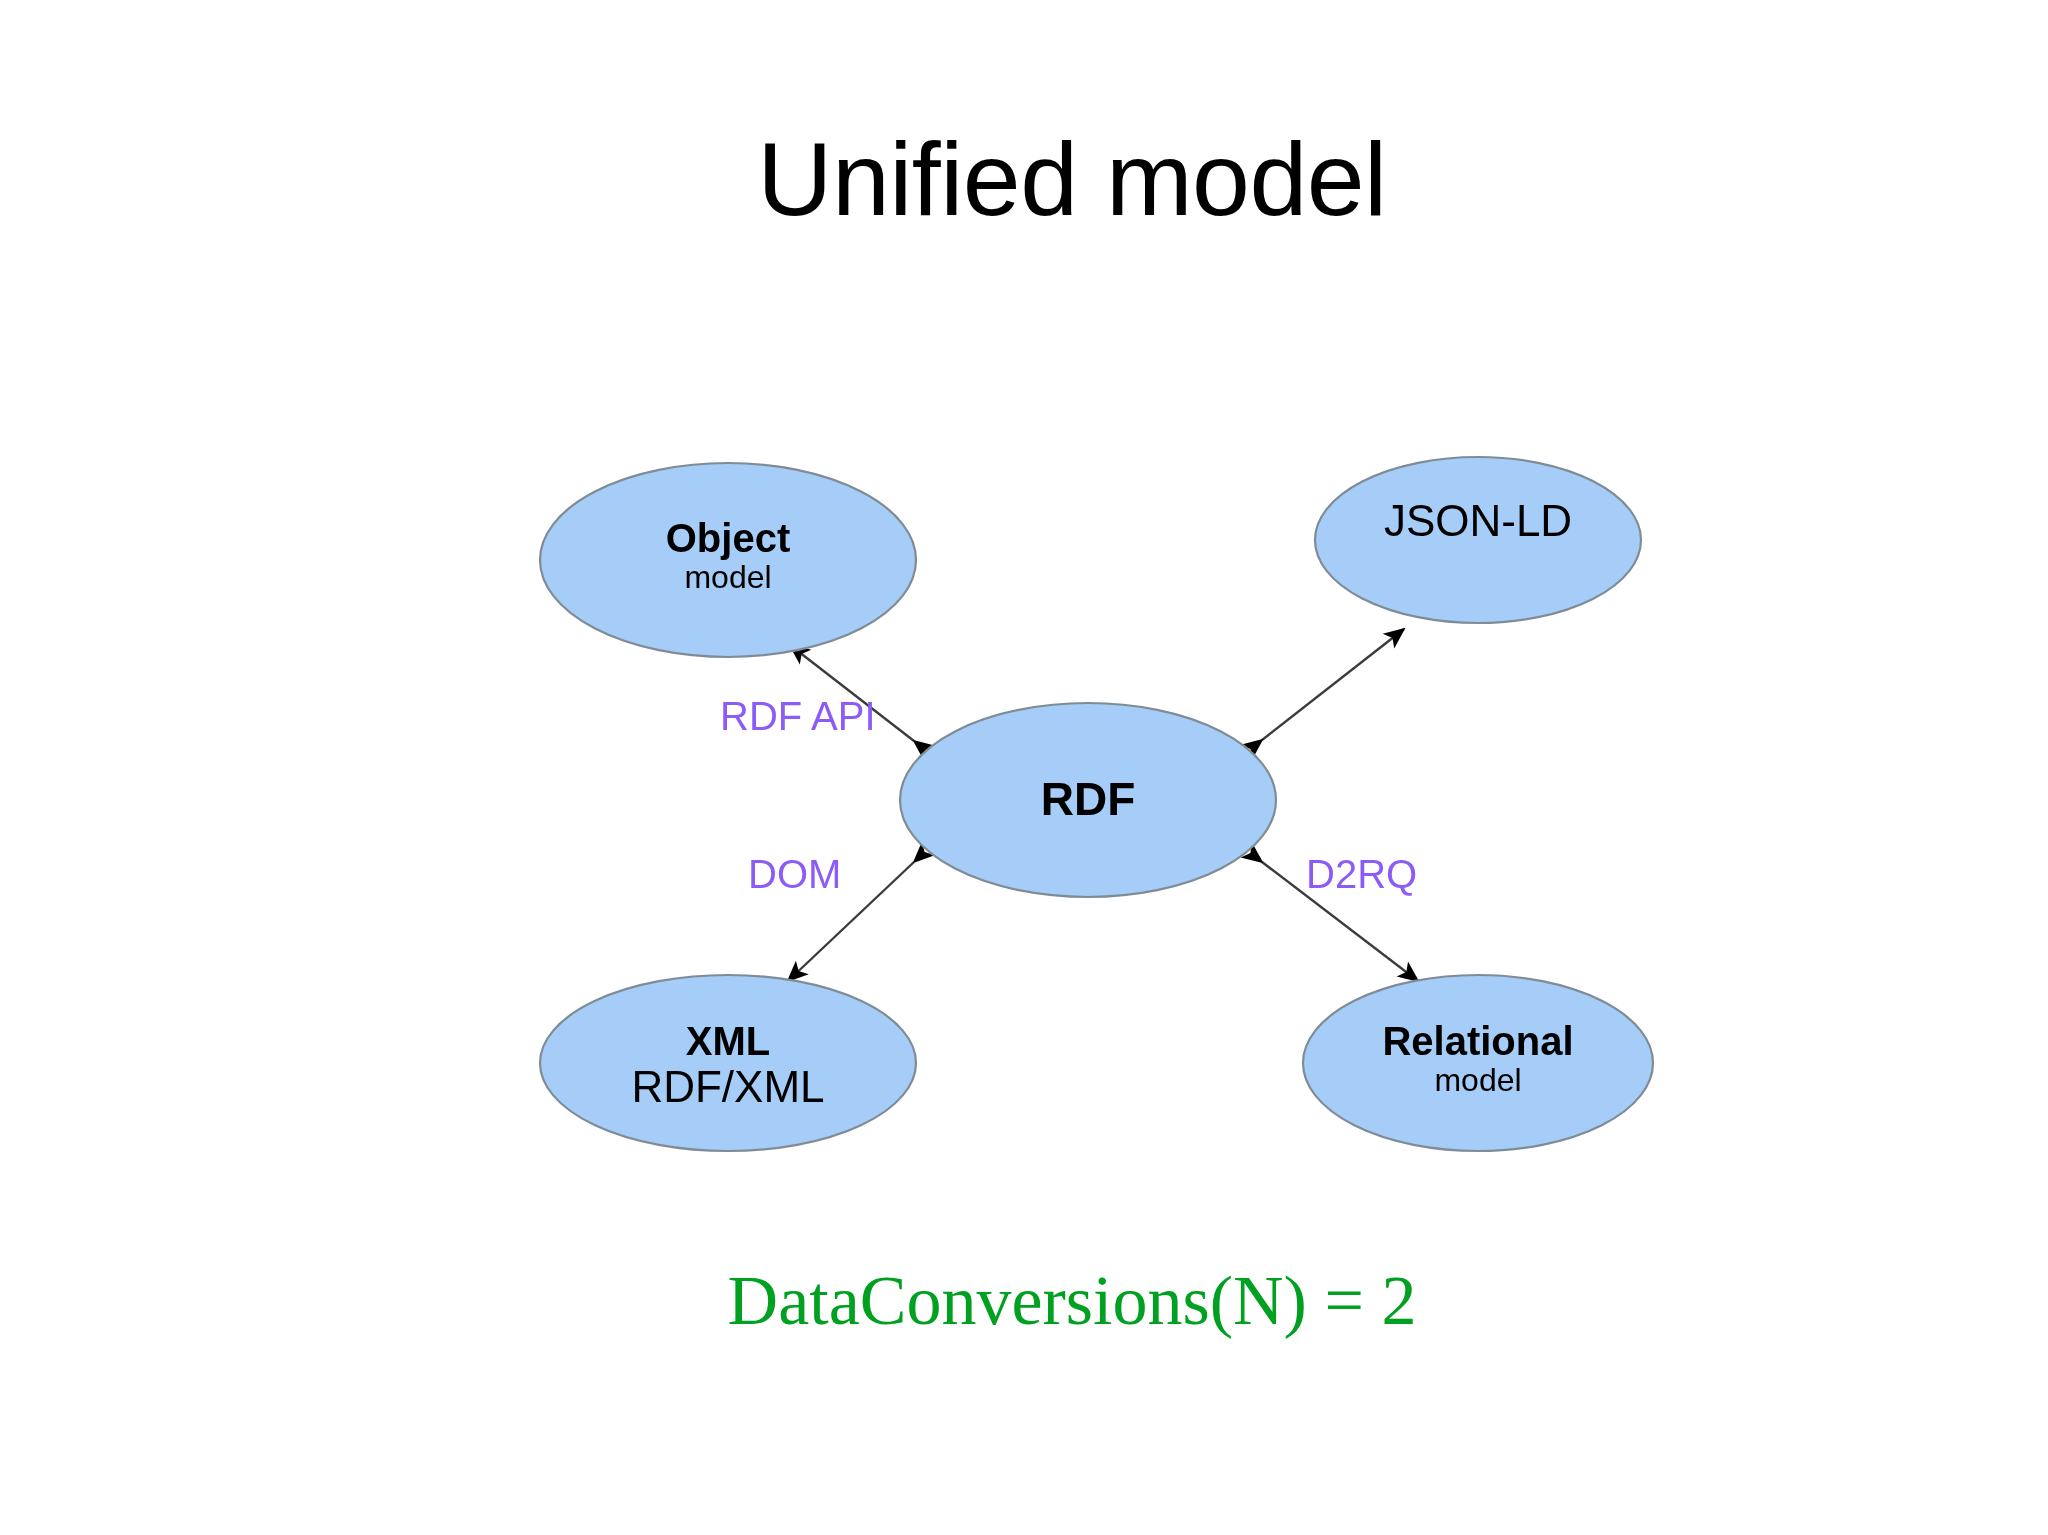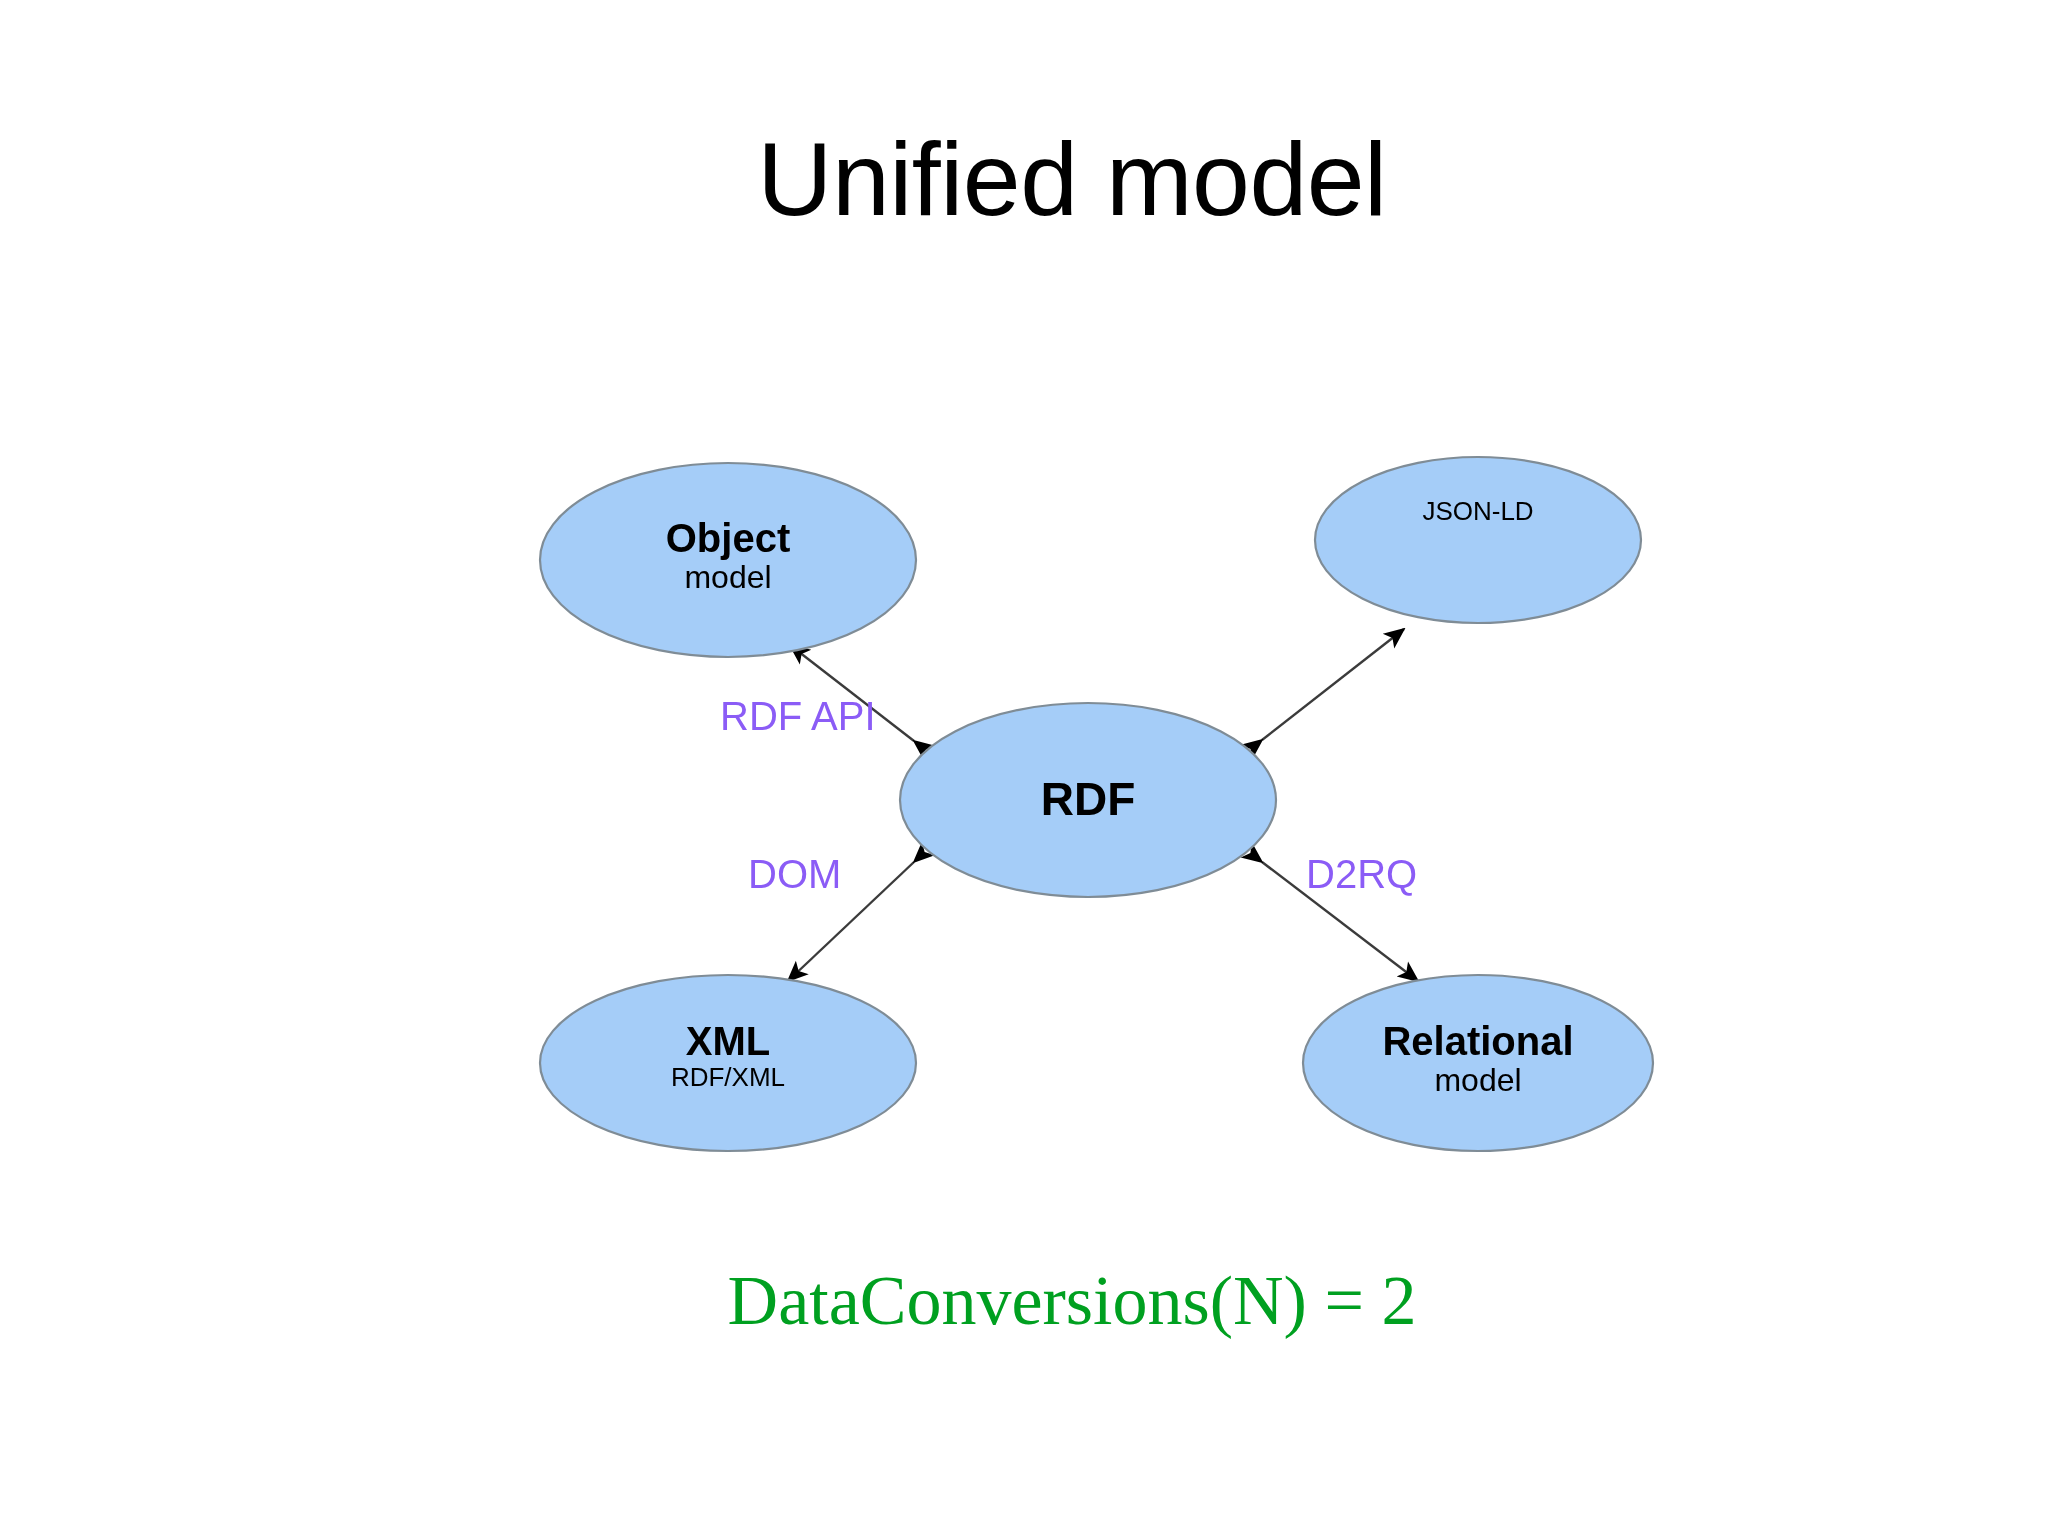--- a/index.html
+++ b/index.html
@@ -68,21 +68,21 @@
   }
   .node-label .ln-main {
     display: block;
     font-weight: 700;
     font-size: 40px;
     white-space: nowrap;
   }
   .node-label .ln-sub {
     display: block;
     font-weight: 400;
-    font-size: 26px;
+    font-size: 44px;
     white-space: nowrap;
   }
   .node-label .ln-sub-bold {
     display: block;
     font-weight: 400;
     font-size: 32px;
     white-space: nowrap;
   }
   .node-label.center .ln-main {
     font-size: 46px;

